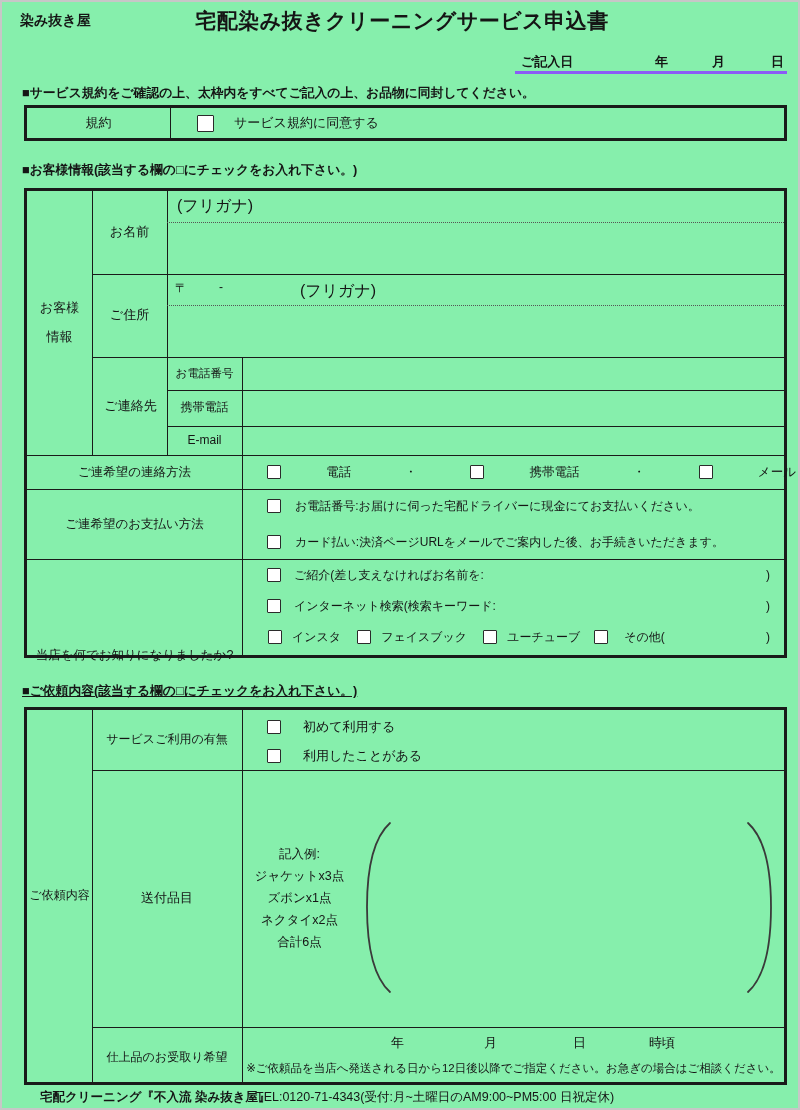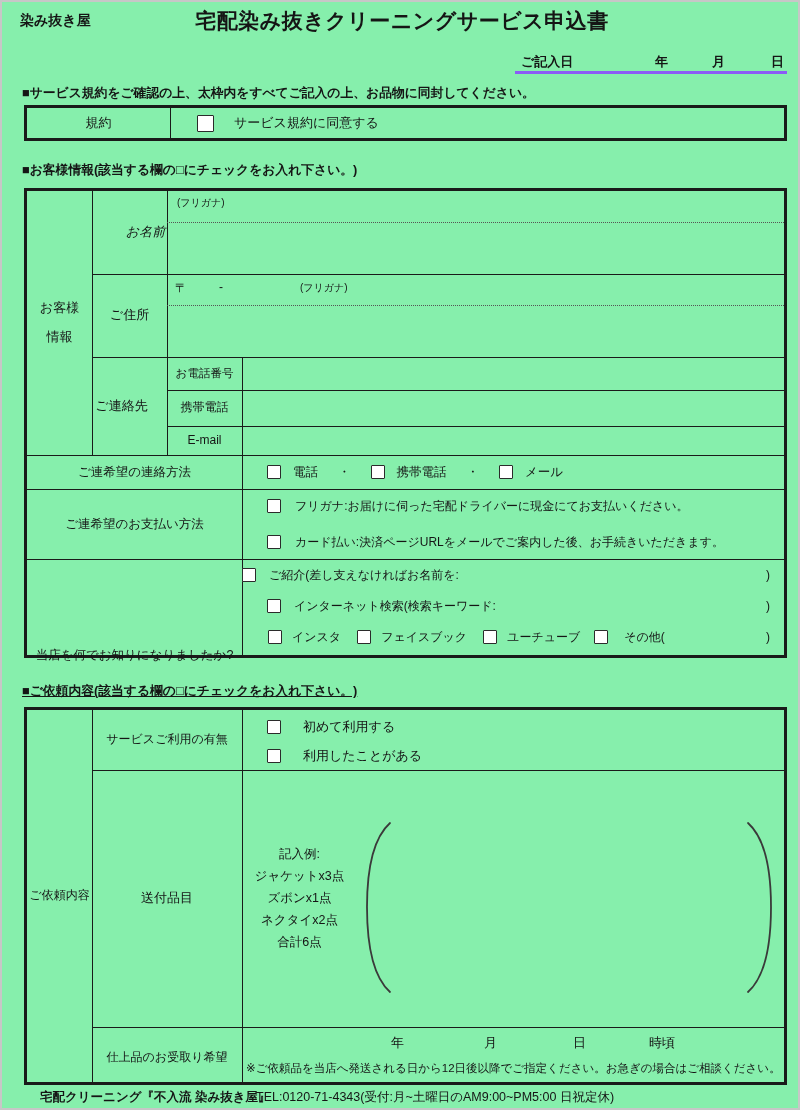--- a/index.html
+++ b/index.html
@@ -13,21 +13,21 @@
   .hl { position:absolute; height:1px; background:#1a1a1a; }
   .dl { position:absolute; height:0; border-top:1px dotted #555; }
   .cell { position:absolute; display:flex; align-items:center; justify-content:center;
           text-align:center; line-height:1.45; white-space:nowrap; }
   .row { position:absolute; display:flex; align-items:center; white-space:nowrap; }
   .cb { display:inline-block; width:14px; height:14px; border:1.6px solid #2b2b2b;
         background:#fff; border-radius:1px; flex:none; }
   .cb-lg { width:17px; height:17px; }
   .blank { position:absolute; background:transparent; }
   .heading { position:absolute; font-weight:700; font-size:12.8px; white-space:nowrap; }
-  .fs10 { font-size:10px; } .fs11 { font-size:11.5px; } .fs12 { font-size:12px; }
+  .fs10 { font-size:16px; } .fs11 { font-size:11.5px; } .fs12 { font-size:12px; }
   .fs13 { font-size:13px; }
   .closep { position:absolute; right:14px; top:50%; transform:translateY(-50%); }
 </style>
 </head>
 <body>
 
 <div class="page">
 
   <div class="abs" style="left:18px;top:10px;font-size:14px;font-weight:700;">染み抜き屋</div>
   <div class="abs" style="left:0;top:5px;width:800px;text-align:center;font-size:21px;font-weight:700;letter-spacing:0.5px;">宅配染み抜きクリーニングサービス申込書</div>
@@ -63,64 +63,64 @@
     <div class="hl" style="top:235px;left:140px;width:617px;"></div>
     <div class="hl" style="top:264px;left:0;width:757px;"></div>
     <div class="hl" style="top:298px;left:0;width:757px;"></div>
     <div class="hl" style="top:368px;left:0;width:757px;"></div>
 
     <div class="cell fs13" style="left:0;top:0;width:65px;height:264px;flex-direction:column;gap:10px;">
       <span>お客様</span>
       <span>情報</span>
     </div>
 
-    <div class="cell fs13" style="left:81px;top:0;width:75px;height:83px;font-style:italic;">お名前</div>
+    <div class="cell fs13" style="left:65px;top:0;width:75px;height:83px;">お名前</div>
     <span class="abs fs10" style="left:150px;top:5px;">(フリガナ)</span>
     <div class="dl" style="left:140px;top:31px;width:617px;"></div>
     <div class="blank" style="left:141px;top:32px;width:615px;height:50px;"></div>
 
     <div class="cell fs13" style="left:65px;top:83px;width:75px;height:83px;">ご住所</div>
     <span class="abs fs12" style="left:148px;top:89px;">〒</span>
     <span class="abs fs12" style="left:192px;top:89px;">-</span>
     <span class="abs fs10" style="left:273px;top:90px;">(フリガナ)</span>
     <div class="dl" style="left:140px;top:114px;width:617px;"></div>
     <div class="blank" style="left:141px;top:115px;width:615px;height:50px;"></div>
 
-    <div class="cell fs13" style="left:57px;top:166px;width:75px;height:98px;">ご連絡先</div>
+    <div class="cell fs13" style="left:66px;top:166px;width:75px;height:98px;">ご連絡先</div>
     <div class="cell fs11" style="left:140px;top:166px;width:75px;height:33px;text-align:right;">お電話番号</div>
     <div class="cell fs12" style="left:140px;top:199px;width:75px;height:36px;">携帯電話</div>
     <div class="cell fs12" style="left:140px;top:235px;width:75px;height:29px;">E-mail</div>
     <div class="blank" style="left:216px;top:166px;width:540px;height:32px;"></div>
     <div class="blank" style="left:216px;top:199px;width:540px;height:35px;"></div>
     <div class="blank" style="left:216px;top:235px;width:540px;height:28px;"></div>
 
     <div class="cell" style="left:0;top:264px;width:215px;height:34px;">ご連希望の連絡方法</div>
-    <div class="row" style="left:215px;top:264px;width:554px;height:34px;padding-left:25px;">
+    <div class="row" style="left:215px;top:264px;width:554px;height:34px;padding-left:25px;justify-content:space-between;">
       <span class="cb"></span>
       <span style="margin-left:12px;">電話</span>
       <span style="margin-left:20px;">・</span>
       <span class="cb" style="margin-left:20px;"></span>
       <span style="margin-left:12px;">携帯電話</span>
       <span style="margin-left:20px;">・</span>
       <span class="cb" style="margin-left:20px;"></span>
       <span style="margin-left:12px;">メール</span>
     </div>
 
     <div class="cell" style="left:0;top:298px;width:215px;height:70px;">ご連希望のお支払い方法</div>
     <div class="row fs12" style="left:215px;top:303px;width:542px;height:24px;padding-left:25px;">
       <span class="cb"></span>
-      <span style="margin-left:14px;">フリガナ:お届けに伺った宅配ドライバーに現金にてお支払いください。</span>
+      <span style="margin-left:14px;">お電話番号:お届けに伺った宅配ドライバーに現金にてお支払いください。</span>
     </div>
     <div class="row fs12" style="left:215px;top:339px;width:542px;height:24px;padding-left:25px;">
       <span class="cb"></span>
       <span style="margin-left:14px;">カード払い:決済ページURLをメールでご案内した後、お手続きいただきます。</span>
     </div>
 
     <div class="cell" style="left:0;top:368px;width:215px;height:96px;margin-top:48px;">当店を何でお知りになりましたか?</div>
-    <div class="row fs12" style="left:215px;top:372px;width:542px;height:24px;">
+    <div class="row fs12" style="left:215px;top:372px;width:542px;height:24px;padding-left:25px;">
       <span class="cb"></span>
       <span style="margin-left:13px;">ご紹介(差し支えなければお名前を:</span>
       <span class="closep">)</span>
     </div>
     <div class="row fs12" style="left:215px;top:403px;width:542px;height:24px;padding-left:25px;">
       <span class="cb"></span>
       <span style="margin-left:13px;">インターネット検索(検索キーワード:</span>
       <span class="closep">)</span>
     </div>
     <div class="row fs12" style="left:215px;top:434px;width:542px;height:24px;padding-left:26px;">
@@ -171,19 +171,19 @@
       <path d="M11,3 C30,20 34,56 34,87 C34,118 30,155 11,172" fill="none" stroke="#3a3a3a" stroke-width="1.8" stroke-linecap="round"></path>
     </svg>
     <div class="blank" style="left:352px;top:112px;width:355px;height:170px;"></div>
 
     <div class="cell fs12" style="left:65px;top:317px;width:150px;height:61px;">仕上品のお受取り希望</div>
     <div class="blank" style="left:216px;top:318px;width:540px;height:32px;"></div>
     <span class="abs fs13" style="left:364px;top:324px;">年</span>
     <span class="abs fs13" style="left:457px;top:324px;">月</span>
     <span class="abs fs13" style="left:546px;top:324px;">日</span>
     <span class="abs fs13" style="left:622px;top:324px;">時頃</span>
-    <div class="abs fs11" style="left:219px;top:351px;width:535px;white-space:nowrap;">※ご依頼品を当店へ発送される日から12日後以降でご指定ください。お急ぎの場合はご相談ください。</div>
+    <div class="abs fs11" style="left:219px;top:351px;width:535px;white-space:nowrap;text-align:center;">※ご依頼品を当店へ発送される日から12日後以降でご指定ください。お急ぎの場合はご相談ください。</div>
   </div>
 
   <div class="abs" style="left:38px;top:1087px;font-weight:600;">宅配クリーニング『不入流 染み抜き屋』</div>
   <div class="abs" style="left:254px;top:1087px;">TEL:0120-71-4343(受付:月~土曜日のAM9:00~PM5:00 日祝定休)</div>
 
 </div>
 
 </body></html>

